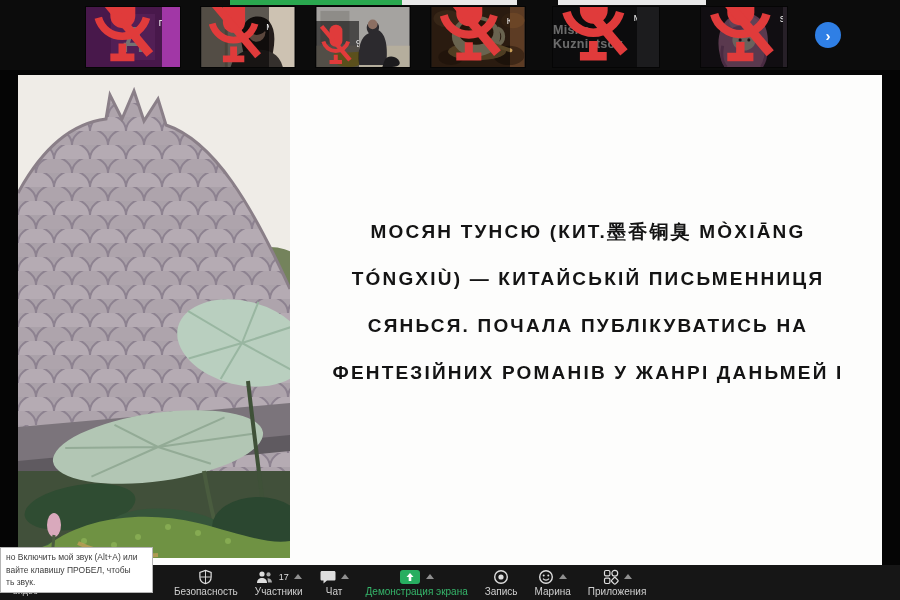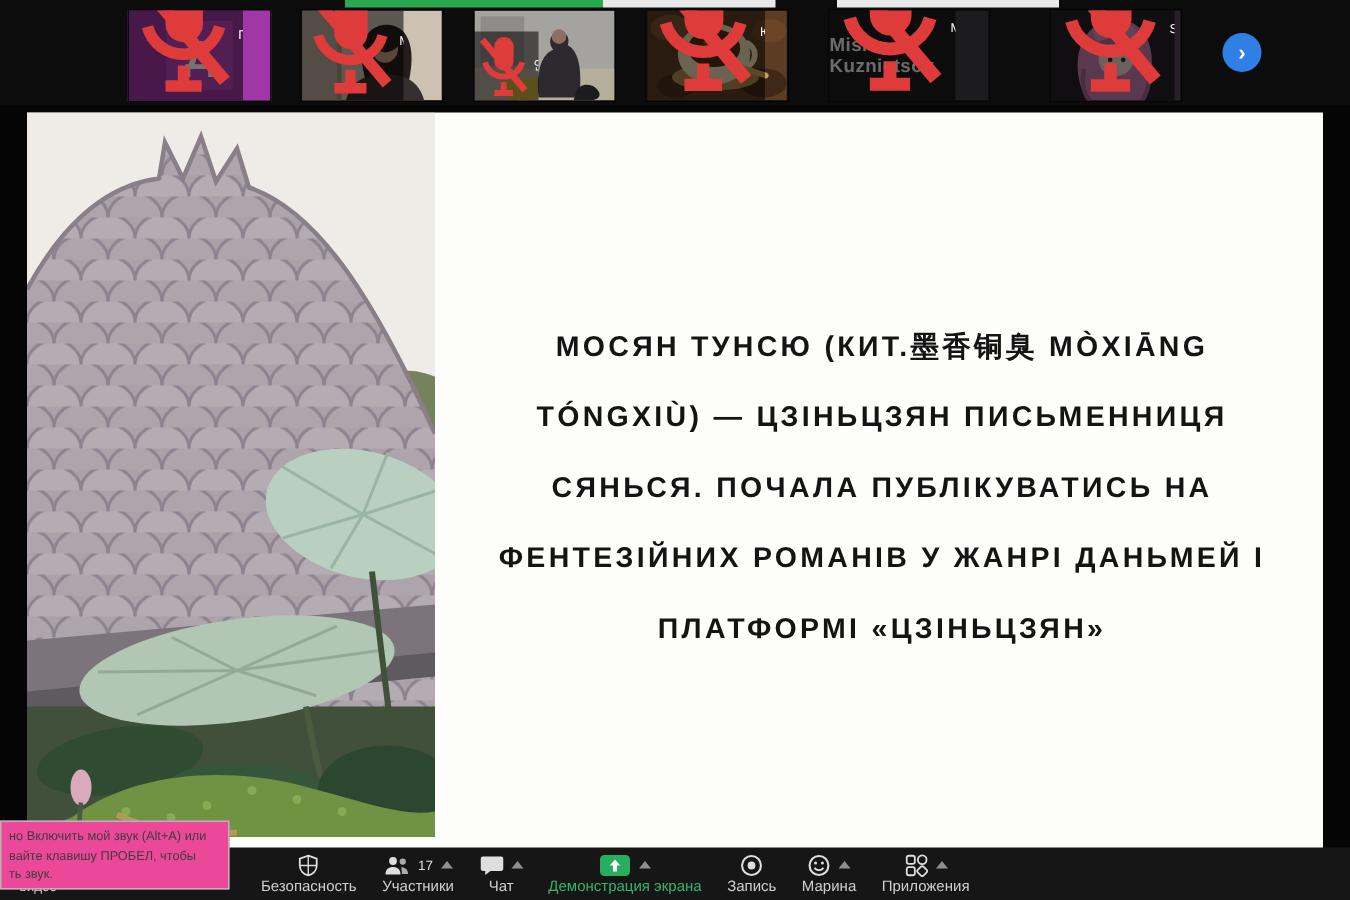--- a/index.html
+++ b/index.html
@@ -25,21 +25,21 @@
       color:#fff;font-size:15px;font-weight:bold;cursor:pointer;line-height:1;}
 
   
   #slide{position:absolute;left:18px;top:75px;width:864px;height:557px;background:#fdfdfc;}
   #slide-photo{position:absolute;left:0;top:0;width:272px;height:483px;}
   #slide-text{position:absolute;left:282px;right:6px;top:133px;text-align:center;}
   .slide-line{height:47px;line-height:47px;font-size:19px;font-weight:600;
       letter-spacing:2.2px;color:#141414;white-space:nowrap;}
 
   
-  #tooltip{position:absolute;left:0;top:547px;width:153px;background:#ec4899;
+  #tooltip{position:absolute;left:0;top:547px;width:153px;background:#ffffff;
       border:1px solid #b5b5b5;padding:3px 4px 3px 5px;z-index:30;}
   .tip-line{font-size:8.5px;line-height:12.5px;color:#3d3d3d;white-space:nowrap;overflow:hidden;}
 
   
   #toolbar{position:absolute;left:0;top:565px;width:900px;height:35px;background:#161616;}
   #tb-items{position:absolute;left:172px;top:0;height:35px;display:flex;gap:13px;align-items:stretch;}
   .tb-item{display:flex;flex-direction:column;align-items:center;justify-content:flex-end;
       padding:2px 2px 3px 2px;cursor:pointer;}
   .tb-top{display:flex;align-items:center;gap:5px;height:17px;}
   .tb-label{font-size:10px;color:#cfcfcf;white-space:nowrap;margin-top:1px;}
@@ -226,24 +226,23 @@
       <circle cx="210" cy="466" r="3" fill="#86ab52"></circle>
         <circle cx="66" cy="466" r="3" fill="#86ab52"></circle>
 
       <ellipse cx="36" cy="450" rx="7" ry="12" fill="#d9a9bc"></ellipse>
       <path d="M36,460 L34,483" stroke="#4a5c3f" stroke-width="3"></path>
       <path d="M60,468 C80,478 110,482 140,480" stroke="#caa05a" stroke-width="4" fill="none" opacity="0.7"></path>
     </svg>
 
     <div id="slide-text">
       <div class="slide-line">МОСЯН ТУНСЮ (КИТ.墨香铜臭 MÒXIĀNG</div>
-      <div class="slide-line">TÓNGXIÙ) — ЦЗІНЬЦЗЯН ПИСЬМЕННИЦЯ</div>
+      <div class="slide-line">TÓNGXIÙ) — КИТАЙСЬКІЙ ПИСЬМЕННИЦЯ</div>
       <div class="slide-line">СЯНЬСЯ. ПОЧАЛА ПУБЛІКУВАТИСЬ НА</div>
       <div class="slide-line">ФЕНТЕЗІЙНИХ РОМАНІВ У ЖАНРІ ДАНЬМЕЙ І</div>
-      <div class="slide-line">ПЛАТФОРМІ «ЦЗІНЬЦЗЯН»</div>
     </div>
   </div>
 
   <div id="tooltip">
     <div class="tip-line">но Включить мой звук (Alt+A) или</div>
     <div class="tip-line">вайте клавишу ПРОБЕЛ, чтобы</div>
     <div class="tip-line">ть звук.</div>
   </div>
 
   <div id="toolbar">

